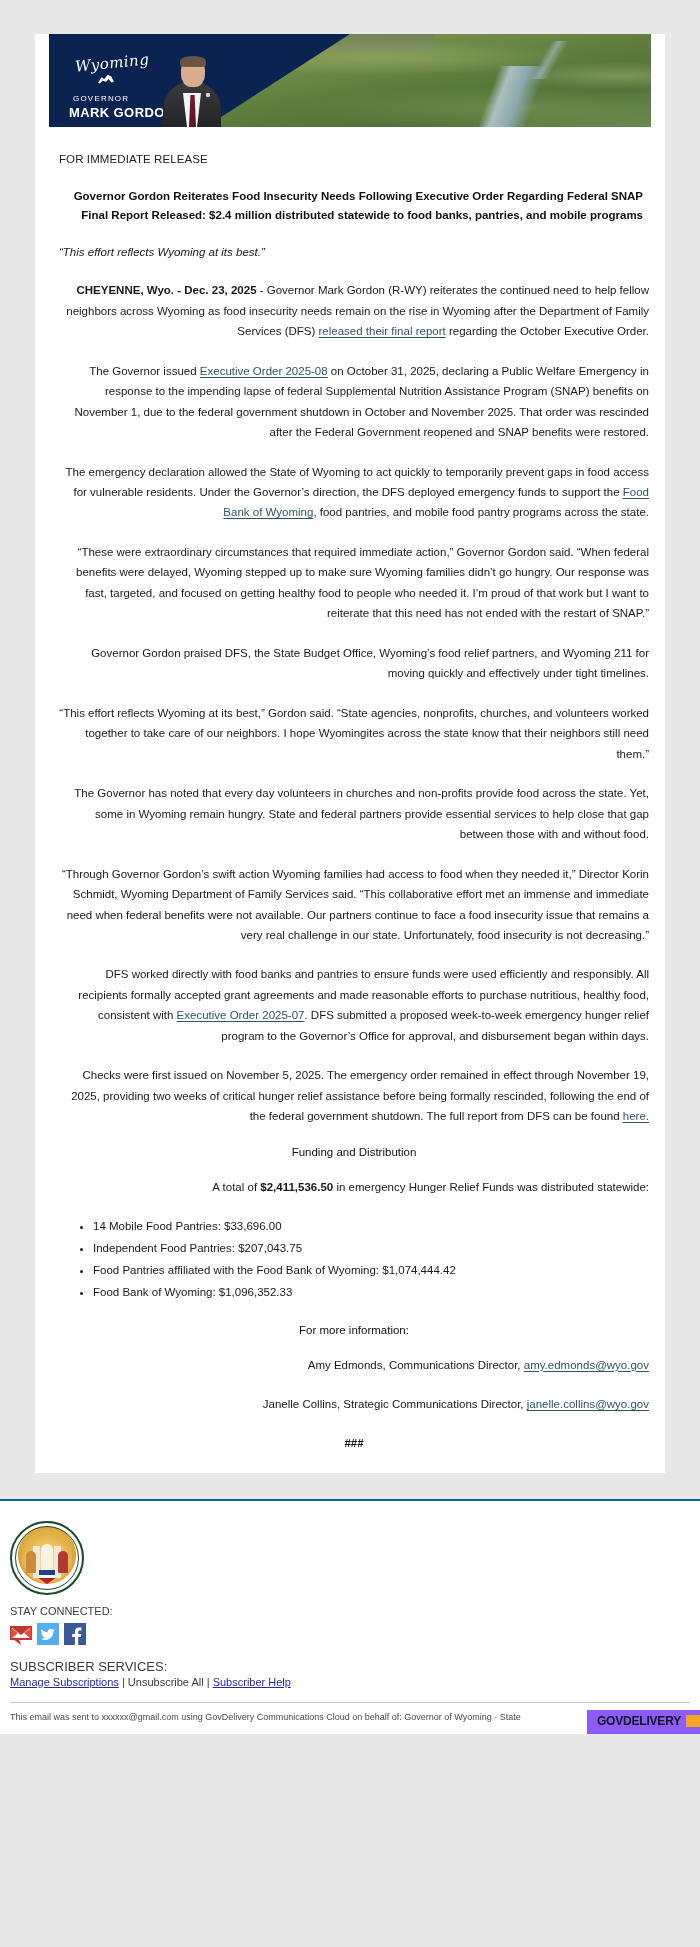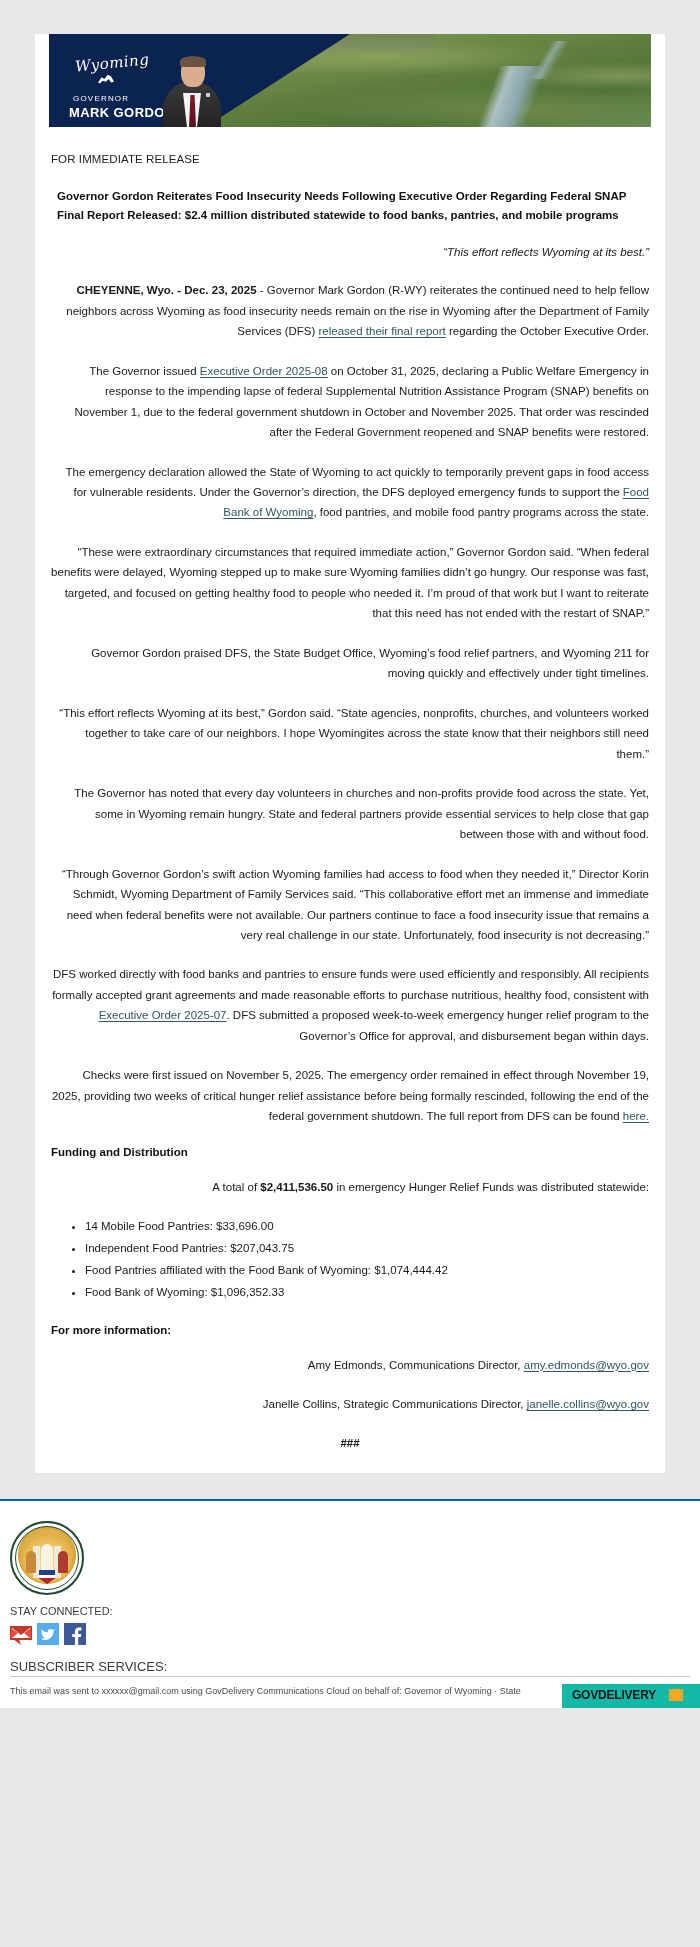--- a/index.html
+++ b/index.html
@@ -110,42 +110,42 @@
   .gp-hair {
     position:absolute; left:21px; bottom:60px; width:26px; height:11px;
     background:#6b5441; border-radius:50% 50% 20% 20%;
   }
   .gp-pin {
     position:absolute; left:47px; bottom:30px; width:4px; height:4px;
     background:#cfd3d8; border-radius:1px;
   }
 
   
-  .content { padding:26px 16px 0 16px; }
+  .content { padding:26px 16px 0 24px; }
   .fir {
     font-size:11.5px; color:#222; margin:0 0 22px 0; letter-spacing:.1px;
   }
   h1.headline {
-    font-size:11.5px; font-weight:bold; text-align:left;
+    font-size:11.5px; font-weight:bold; text-align:right;
     line-height:1.62; margin:0 6px 22px 6px; color:#111;
   }
   .pull {
-    text-align:right; font-style:italic; font-size:11.5px;
+    text-align:left; font-style:italic; font-size:11.5px;
     margin:0 0 22px 0; color:#1a1a1a;
   }
   p.body {
     font-size:11.5px; line-height:1.78; margin:0 0 19px 0; color:#1a1a1a;
     text-align:right;
   }
   p.body b, .bold { font-weight:bold; }
   a.lnk {
     color:#2f5661; text-decoration:underline; text-underline-offset:2px;
   }
   h3.sub {
-    font-size:11.5px; font-weight:bold; margin:0 0 19px 0; color:#111;
+    font-size:11.5px; font-weight:normal; margin:0 0 19px 0; color:#111;text-align:center;
   }
   ul.funds {
     margin:0 0 20px 0; padding:0 0 0 34px; list-style:disc;
   }
   ul.funds li {
     font-size:11.5px; line-height:1.9; color:#1a1a1a;
   }
   .hashes { text-align:center; font-size:11.5px; font-weight:bold; margin:22px 0 6px 0; }
 
   
@@ -206,22 +206,22 @@
   .sublinks { font-size:11px; margin:0 0 14px 2px; color:#3c3c3c; }
   .sublinks a { color:#2a2aa8; text-decoration:underline; }
   .sublinks span.sep { color:#3c3c3c; }
   .finerule { border-top:1px solid #c9c9c9; margin:0 2px 8px 2px; }
   .fineprint {
     font-size:9px; color:#4a4a4a; line-height:1.55; margin:0 2px 0 2px;
     padding-bottom:10px;
   }
   .gd-bar {
     position:absolute; right:0; bottom:0;
-    background:#14b8a6; padding:4px 17px 6px 10px;
-    display:flex; align-items:center; gap:13px;
+    background:#8b5cf6; padding:4px 0 6px 10px;
+    display:flex; align-items:center; gap:5px;
   }
   .gd-text { font-size:12px; font-weight:bold; color:#14141e; letter-spacing:-.2px; }
   .gd-mark { width:14px; height:12px; background:#f5a623; position:relative; }
   .gd-mark::after{
     content:""; position:absolute; left:0; top:0; border-top:12px solid #f5a623;
     border-right:14px solid transparent;
   }
 </style>
 </head>
 <body>
@@ -343,20 +343,21 @@
       <a class="sicon fb" href="#">
         <svg viewBox="0 0 22 22" width="22" height="22" aria-hidden="true">
           <rect width="22" height="22" fill="#3b5998"></rect>
           <path d="M14.2 22v-8h2.7l.4-3.1h-3.1V8.9c0-.9.25-1.5 1.55-1.5H17.4V4.6c-.29-.04-1.28-.12-2.43-.12-2.4 0-4.05 1.47-4.05 4.17v2.25H8.2V14h2.72v8z" fill="#ffffff"></path>
         </svg>
       </a>
     </div>
 
     <div class="subserv">SUBSCRIBER SERVICES:</div>
 
+    <div class="sublinks"><a href="#">Manage Subscriptions</a><span class="sep"> | </span><span>Unsubscribe All</span><span class="sep"> | </span><a href="#">Subscriber Help</a></div>
 
     <div class="finerule"></div>
 
     <div class="fineprint">
       <div>This email was sent to xxxxxx@gmail.com using GovDelivery Communications Cloud on behalf of: Governor of Wyoming · State</div>
     </div>
 
     <div class="gd-bar">
       <span class="gd-text">GOVDELIVERY</span>
       <span class="gd-mark"></span>

